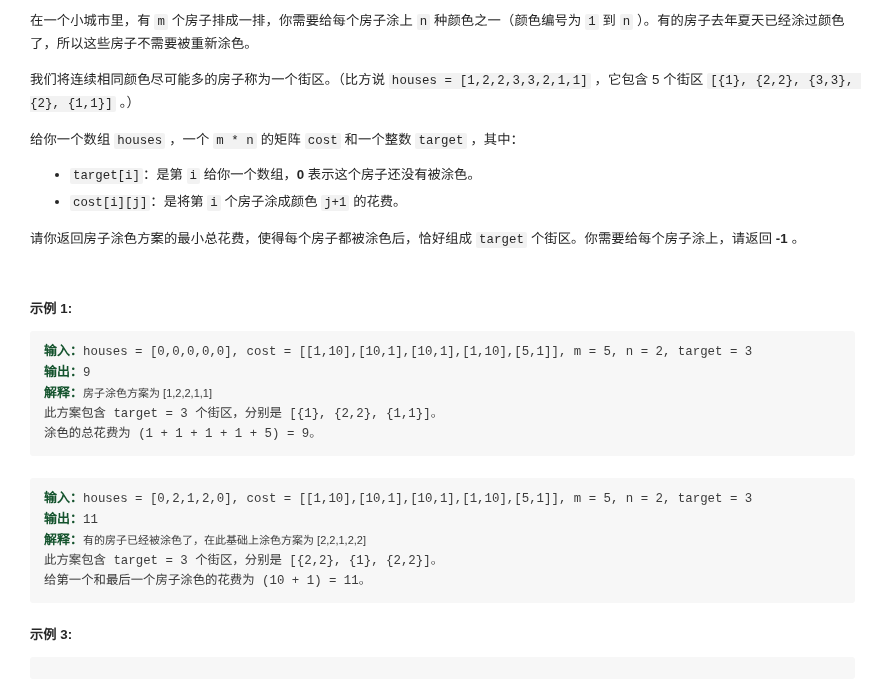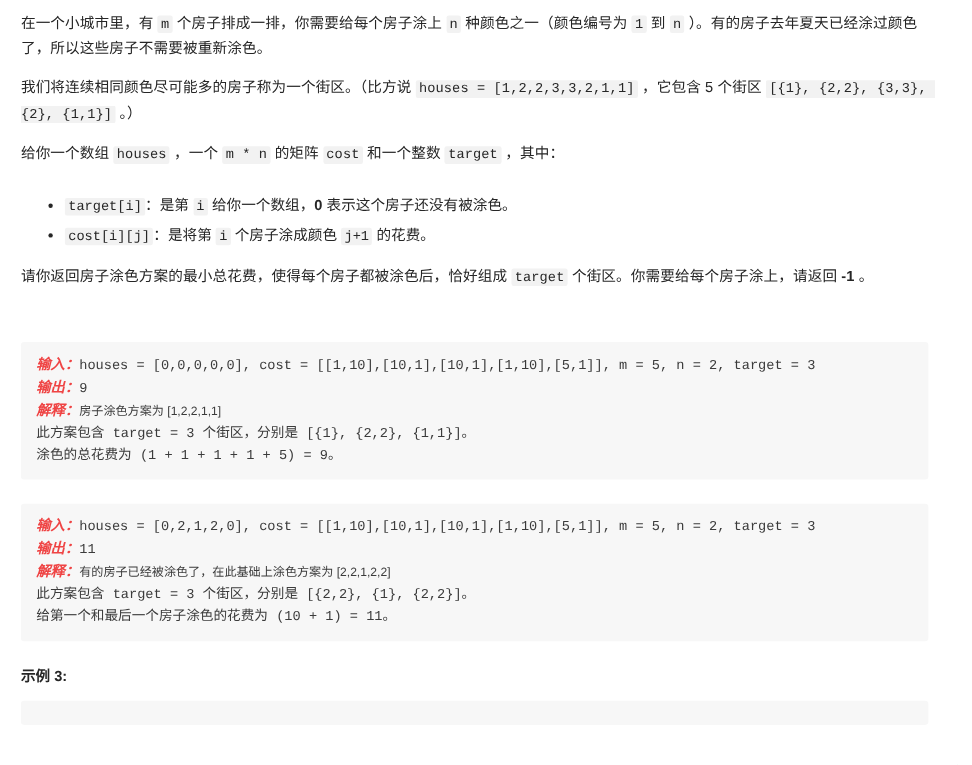--- a/index.html
+++ b/index.html
@@ -11,41 +11,41 @@
   body {
     width: 884px;
     height: 695px;
     overflow: hidden;
     font-family: "Liberation Sans", "DejaVu Sans", sans-serif;
     color: #262626;
     position: relative;
   }
   .page {
     position: absolute;
-    left: 1px;
+    left: 12px;
     top: 0;
     width: 870px;
     height: 695px;
     box-sizing: border-box;
     border-right: 1px solid #e8e8e8;
     background: #ffffff;
     overflow: hidden;
   }
   .content {
     padding: 10px 26px 0 18px;
   }
   p.para {
     margin: 0 0 14px 0;
     font-size: 13.3px;
     line-height: 22px;
     color: #262626;
     letter-spacing: 0.1px;
   }
   p.para.tight {
-    margin-bottom: 24px;
+    margin-bottom: 12px;
   }
   code.inl {
     font-family: "Liberation Mono", "DejaVu Sans Mono", monospace;
     background: #f2f2f2;
     color: #262626;
     font-size: 12.4px;
     padding: 1px 3px;
     border-radius: 2px;
     white-space: pre-wrap;
   }
@@ -91,23 +91,22 @@
     font-family: "Liberation Mono", "DejaVu Sans Mono", monospace;
     font-size: 12.4px;
     line-height: 20px;
     color: #3b3b3b;
     white-space: pre;
     overflow: hidden;
   }
   .ex-line .lbl {
     font-family: "Liberation Sans", "DejaVu Sans", sans-serif;
     font-weight: bold;
-    color: #ef4444;
+    color: #14532d;
     font-size: 13px;
-    font-style: italic;
   }
   .ex-line .cn {
     font-family: "Liberation Sans", "DejaVu Sans", sans-serif;
     font-size: 11px;
     color: #3b3b3b;
   }
   .spacer-top { height: 34px; }
   .scrollbar-track {
     position: absolute;
     right: 0;
@@ -131,20 +130,21 @@
 
     <ul class="bullets">
       <li><code class="inl">target[i]</code><span>：是第 </span><code class="inl">i</code><span> 给你一个数组，</span><strong class="b">0</strong><span> 表示这个房子还没有被涂色。</span></li>
       <li><code class="inl">cost[i][j]</code><span>：是将第 </span><code class="inl">i</code><span> 个房子涂成颜色 </span><code class="inl">j+1</code><span> 的花费。</span></li>
     </ul>
 
     <p class="para"><span>请你返回房子涂色方案的最小总花费，使得每个房子都被涂色后，恰好组成 </span><code class="inl">target</code><span> 个街区。你需要给每个房子涂上，请返回 </span><strong class="b">-1</strong><span> 。</span></p>
 
     <div class="spacer-top"></div>
 
+    <h3 class="ex-title">示例 1:</h3>
     <div class="ex-block">
       <div class="ex-line"><span class="lbl">输入：</span><span>houses = [0,0,0,0,0], cost = [[1,10],[10,1],[10,1],[1,10],[5,1]], m = 5, n = 2, target = 3</span></div>
       <div class="ex-line"><span class="lbl">输出：</span><span>9</span></div>
       <div class="ex-line"><span class="lbl">解释：</span><span class="cn">房子涂色方案为 [1,2,2,1,1]</span></div>
       <div class="ex-line cn">此方案包含 target = 3 个街区，分别是 [{1}, {2,2}, {1,1}]。</div>
       <div class="ex-line cn">涂色的总花费为 (1 + 1 + 1 + 1 + 5) = 9。</div>
     </div>
 
     <div class="ex-block">
       <div class="ex-line"><span class="lbl">输入：</span><span>houses = [0,2,1,2,0], cost = [[1,10],[10,1],[10,1],[1,10],[5,1]], m = 5, n = 2, target = 3</span></div>

